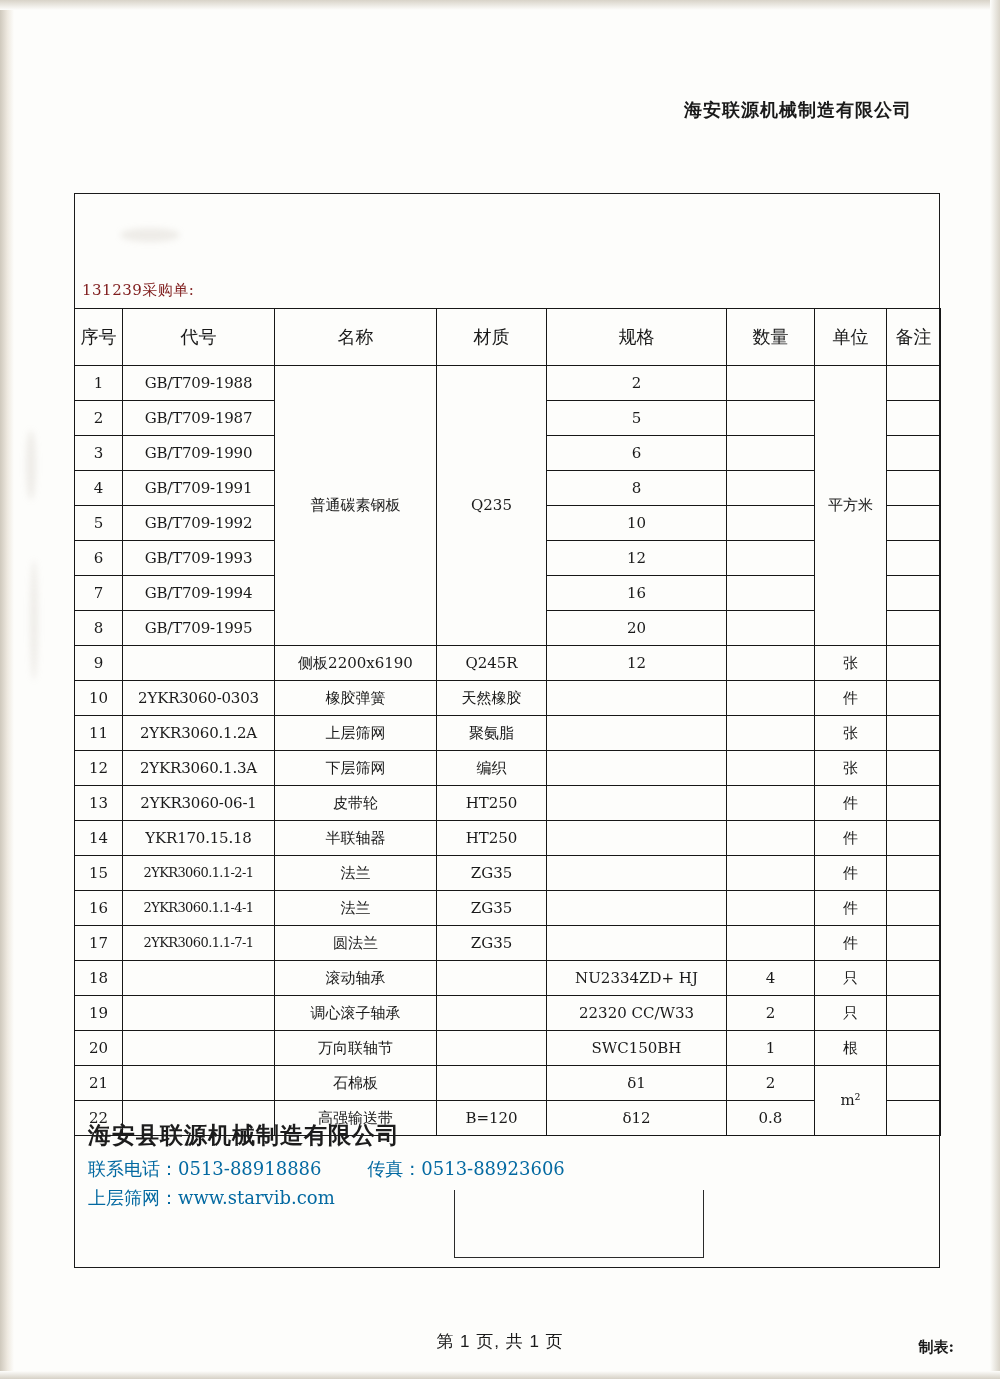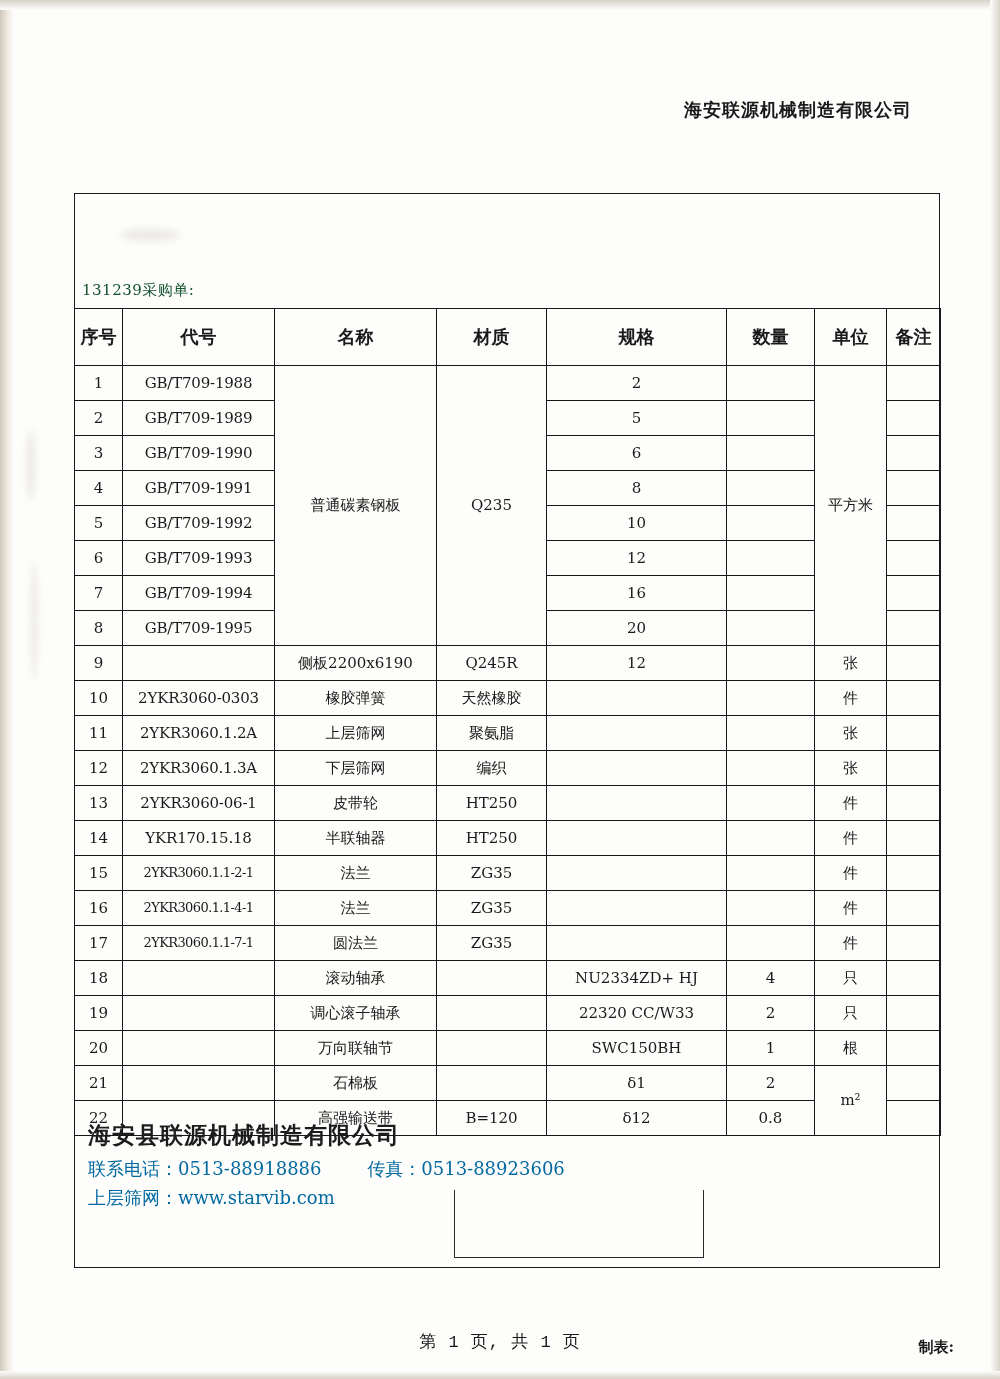--- a/index.html
+++ b/index.html
@@ -74,21 +74,21 @@
     box-sizing: border-box;
   }
 
   .order-label {
     position: absolute;
     left: 82px;
     top: 281px;
     font-size: 15px;
     font-family: "DejaVu Serif", "Liberation Serif", serif;
     letter-spacing: 0.5px;
-    color: #14532d;
+    color: #7f1d1d;
   }
 
   
   table.po {
     position: absolute;
     left: 74px;
     top: 308px;
     width: 866px;
     border-collapse: collapse;
     table-layout: fixed;
@@ -98,21 +98,21 @@
     text-align: center;
     vertical-align: middle;
     font-size: 15px;
     font-family: "DejaVu Serif", "Liberation Serif", serif;
     padding: 0;
     line-height: 1.1;
   }
   table.po thead th {
     height: 56px;
     font-size: 18px;
-    font-weight: bold;
+    font-weight: normal;
   }
   table.po tbody td {
     height: 34px;
   }
   .c-seq   { width: 48px; }
   .c-code  { width: 152px; }
   .c-name  { width: 162px; }
   .c-mat   { width: 110px; }
   .c-spec  { width: 180px; }
   .c-qty   { width: 88px; }
@@ -172,21 +172,21 @@
     box-sizing: border-box;
   }
 
   
   .page-num {
     position: absolute;
     left: 0; right: 0;
     top: 1330px;
     text-align: center;
     font-size: 17px;
-    font-family: Liberation Mono, monospace;
+    font-family: Liberation Sans, sans-serif;
     letter-spacing: 1px;
   }
   .maker {
     position: absolute;
     right: 46px;
     top: 1338px;
     font-size: 15px;
     font-family: "DejaVu Serif", "Liberation Serif", serif;
     font-weight: bold;
   }
@@ -240,21 +240,21 @@
       <td class="code-cell">GB/T709-1988</td>
       <td class="big-merge" rowspan="8">普通碳素钢板</td>
       <td class="big-merge" rowspan="8">Q235</td>
       <td>2</td>
       <td></td>
       <td class="big-merge" rowspan="8">平方米</td>
       <td></td>
     </tr>
     <tr>
       <td>2</td>
-      <td class="code-cell">GB/T709-1989</td>
+      <td class="code-cell">GB/T709-1987</td>
       <td>5</td>
       <td></td>
       <td></td>
     </tr>
     <tr>
       <td>3</td>
       <td class="code-cell">GB/T709-1990</td>
       <td>6</td>
       <td></td>
       <td></td>

